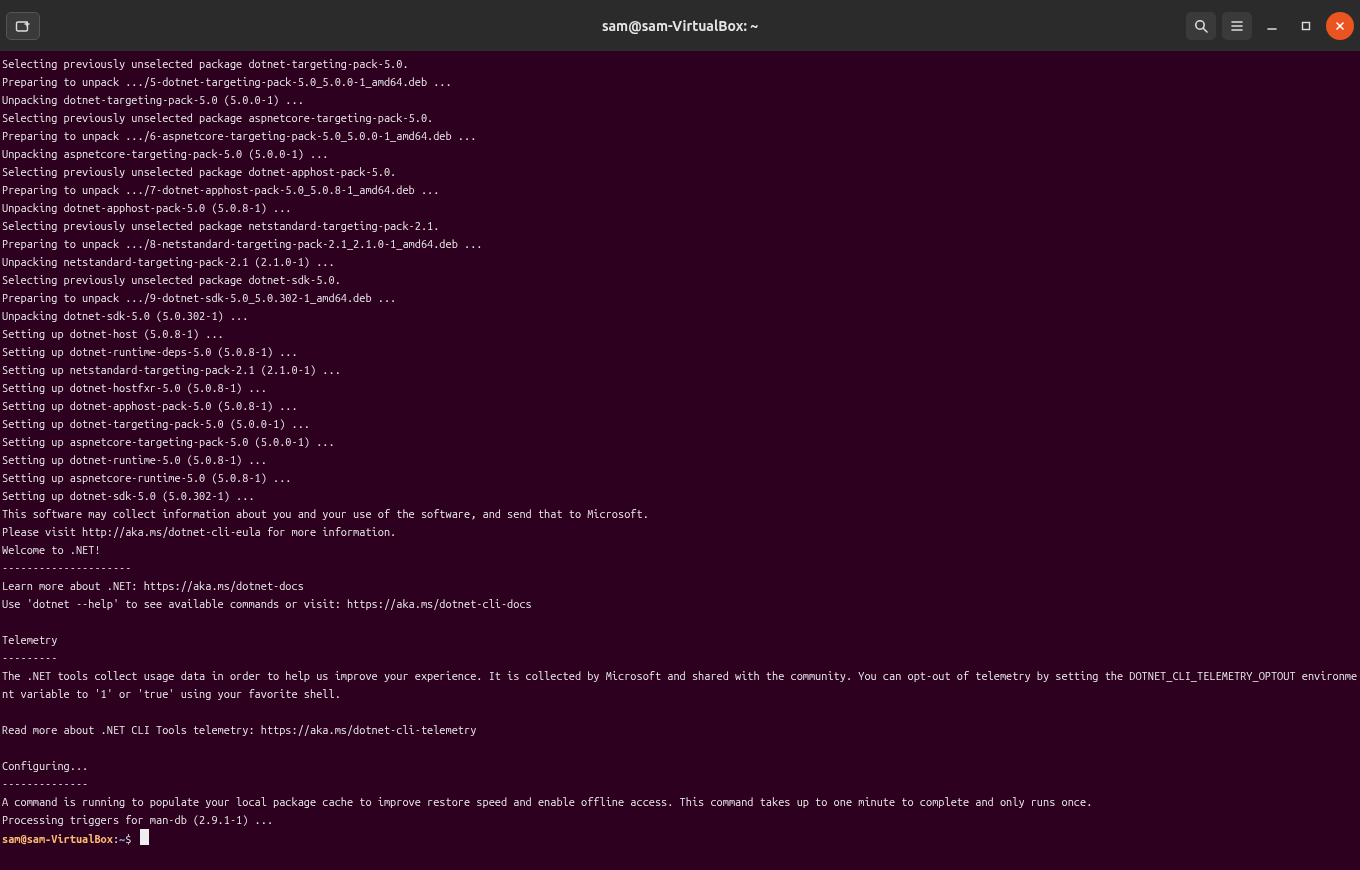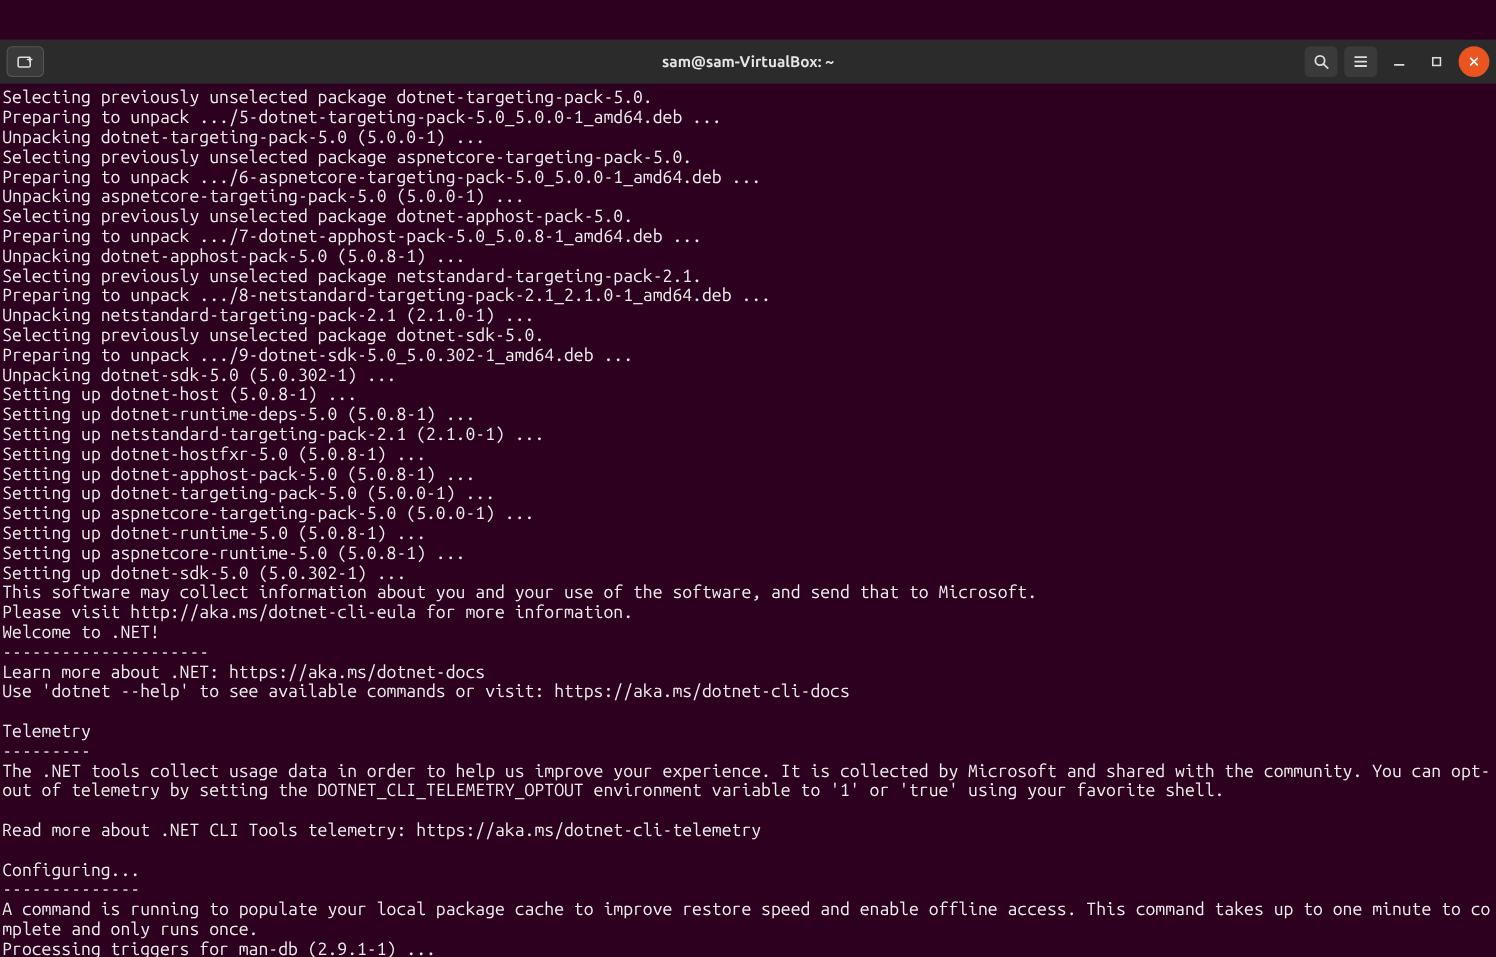--- a/index.html
+++ b/index.html
@@ -1,25 +1,25 @@
 <!DOCTYPE html>
 <html><head>
 <meta charset="utf-8">
 <style>
   html,body{margin:0;padding:0;width:1360px;height:870px;background:#2c001e;font-family:"Ubuntu Mono","DejaVu Sans Mono",monospace;overflow:hidden;}
-  .titlebar{height:40px;background:#2b2b2b;display:flex;align-items:center;position:relative;color:#e6e6e6;font-family:"Ubuntu",sans-serif;font-size:14px;margin-top:36px;}
+  .titlebar{height:51px;background:#2b2b2b;display:flex;align-items:center;position:relative;color:#e6e6e6;font-family:"Ubuntu",sans-serif;font-size:14px;}
   .tb-left{display:flex;align-items:center;height:100%;}
   .tb-tab{display:flex;align-items:center;justify-content:center;width:32px;height:26px;margin-left:6px;border:1px solid #555;border-radius:5px;background:#3a3a3a;cursor:pointer;}
   .tb-title{position:absolute;left:0;right:0;text-align:center;font-weight:600;pointer-events:none;}
   .tb-right{position:absolute;right:6px;top:0;height:100%;display:flex;align-items:center;gap:6px;}
   .tb-iconbtn{width:30px;height:28px;border-radius:5px;background:#3a3a3a;display:flex;align-items:center;justify-content:center;cursor:pointer;}
   .tb-winbtn{width:28px;height:28px;display:flex;align-items:center;justify-content:center;cursor:pointer;border-radius:50%;}
   .tb-close{background:#e95420;}
   .tb-winbtn svg,.tb-iconbtn svg,.tb-tab svg{display:block;}
-  .term{padding:4px 2px 0 2px;color:#eee;font-size:16px;line-height:18px;white-space:pre-wrap;word-break:break-all;letter-spacing:0;}
+  .term{padding:4px 2px 0 2px;color:#eee;font-size:11px;line-height:18px;white-space:pre-wrap;word-break:break-all;letter-spacing:0;}
   .user{color:#fdba74;font-weight:bold;}
   .colon{color:#eee;}
   .path{color:#729fcf;font-weight:bold;}
   .dollar{color:#eee;}
   .cursor{display:inline-block;width:9px;height:16px;background:#eee;vertical-align:text-bottom;margin-left:2px;}
 </style>
 </head>
 <body>
 
 <div class="titlebar">

